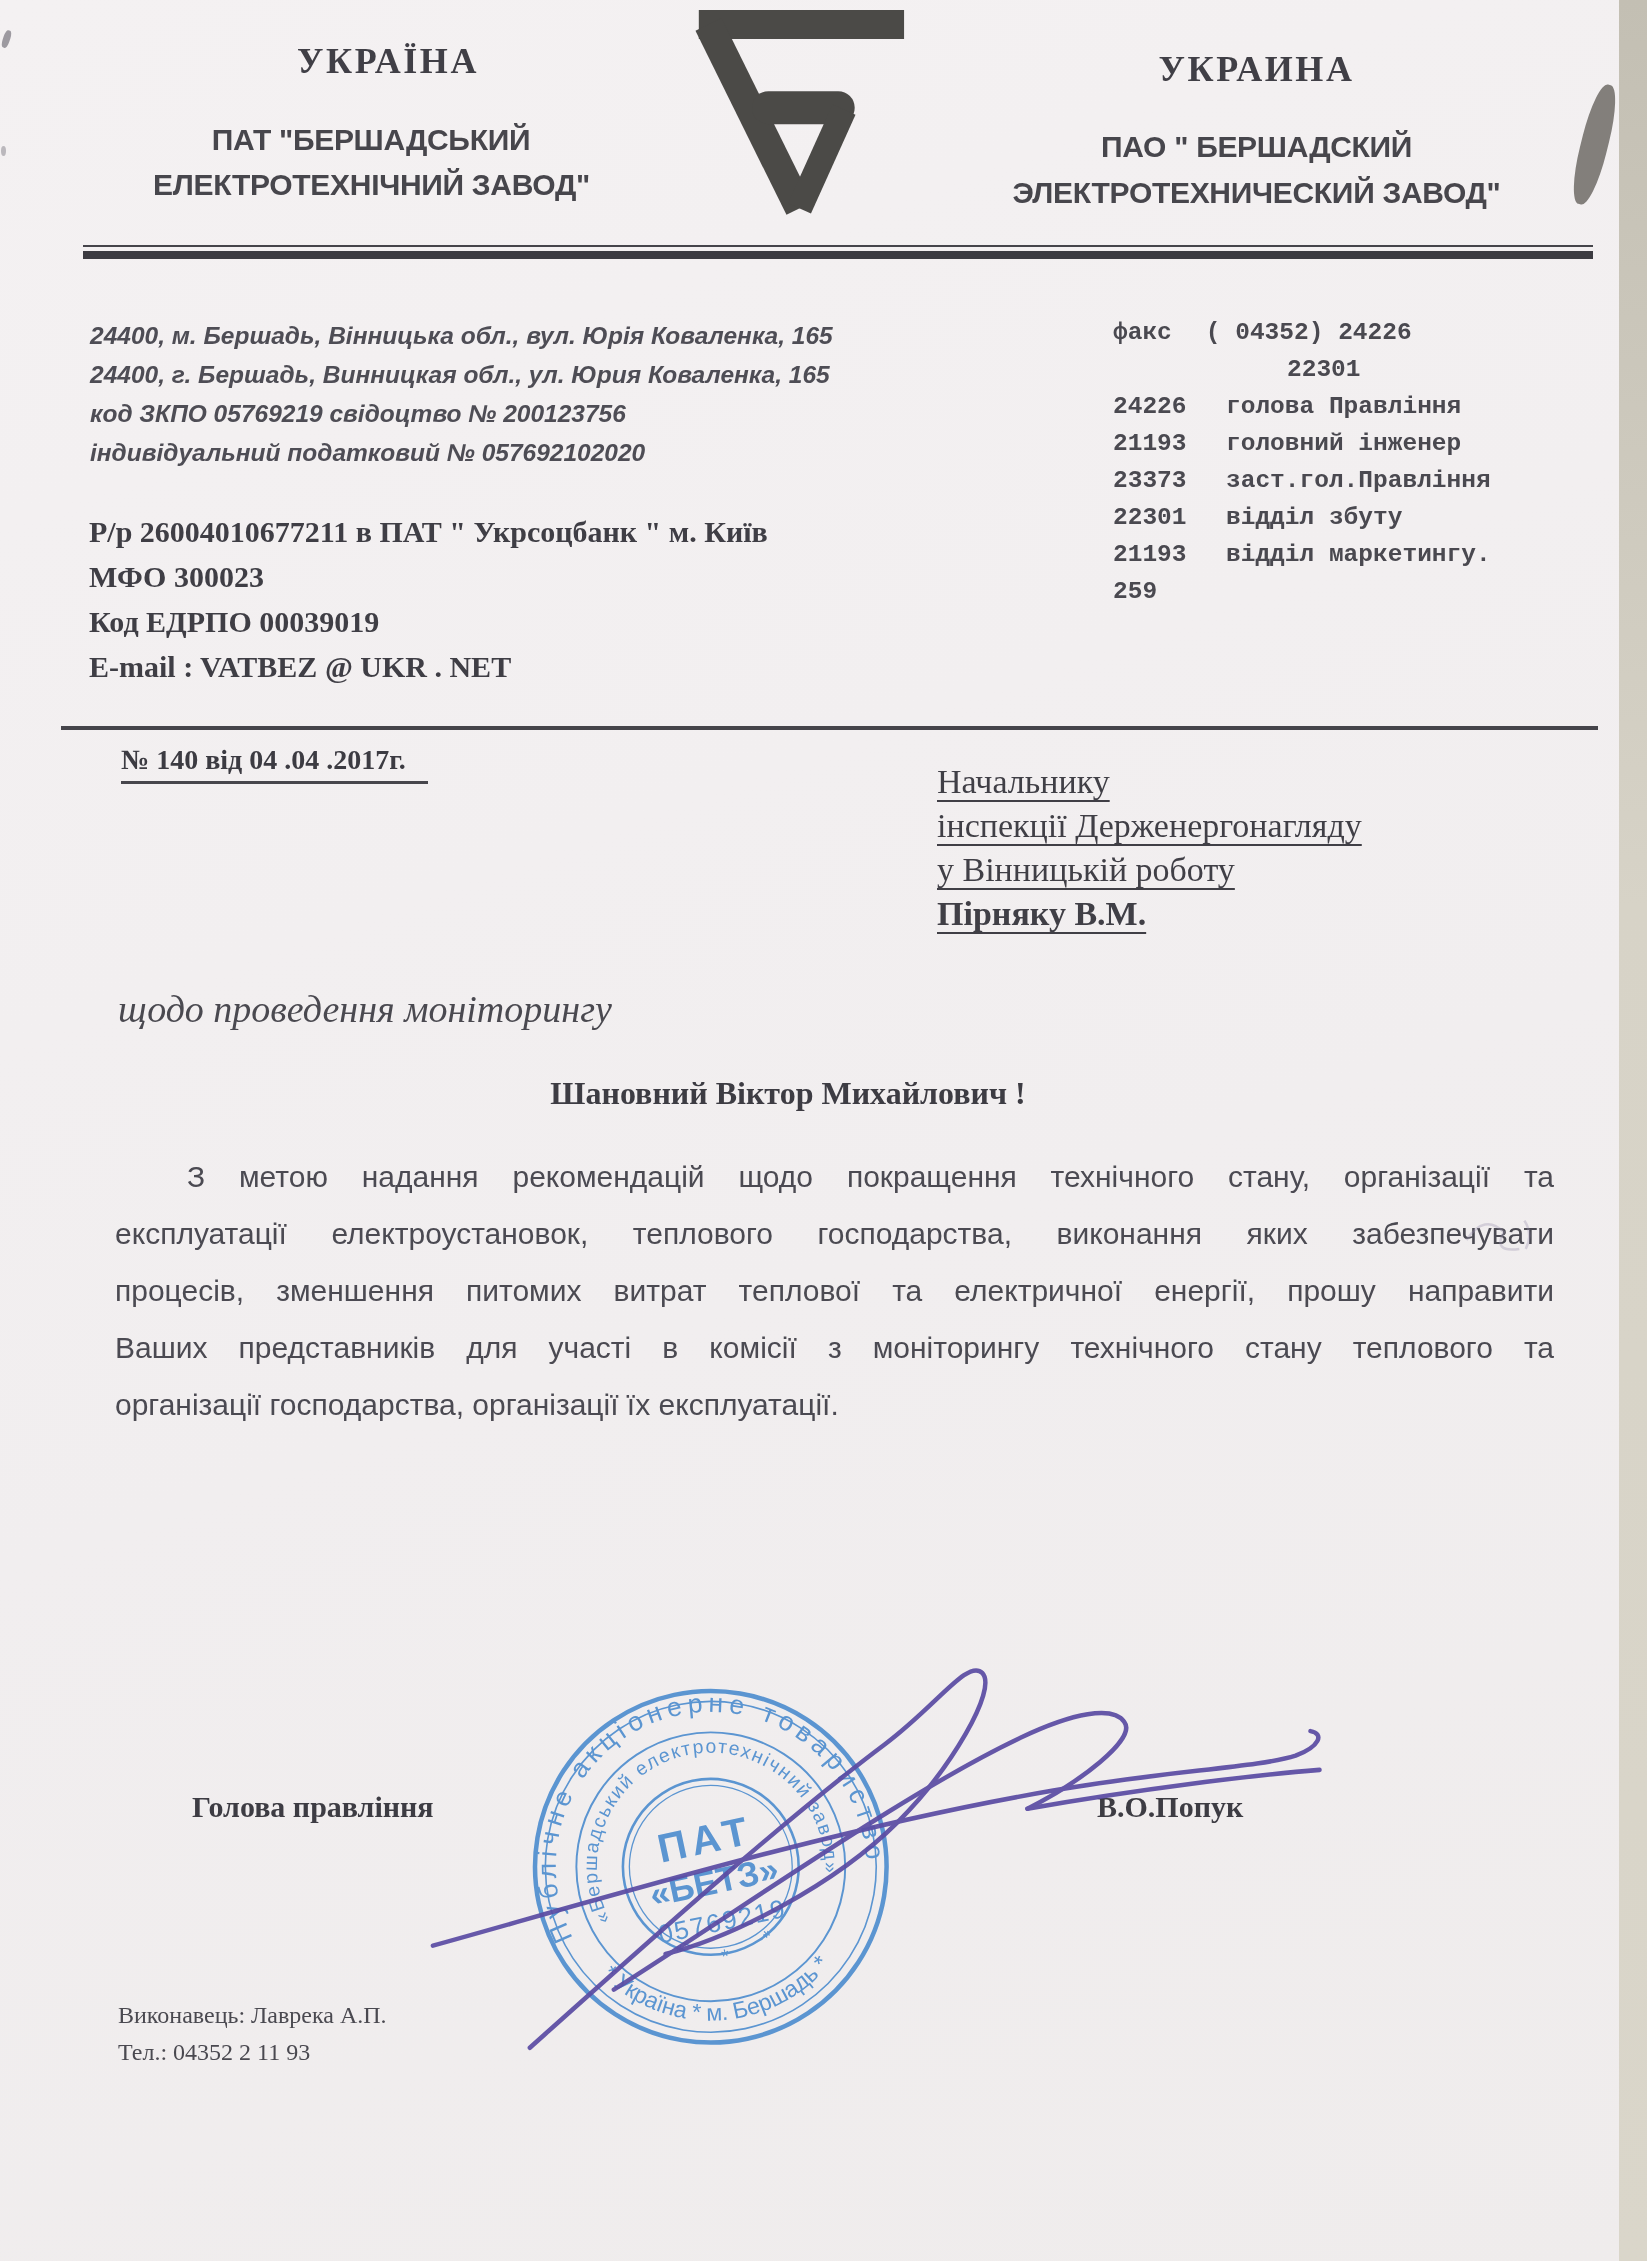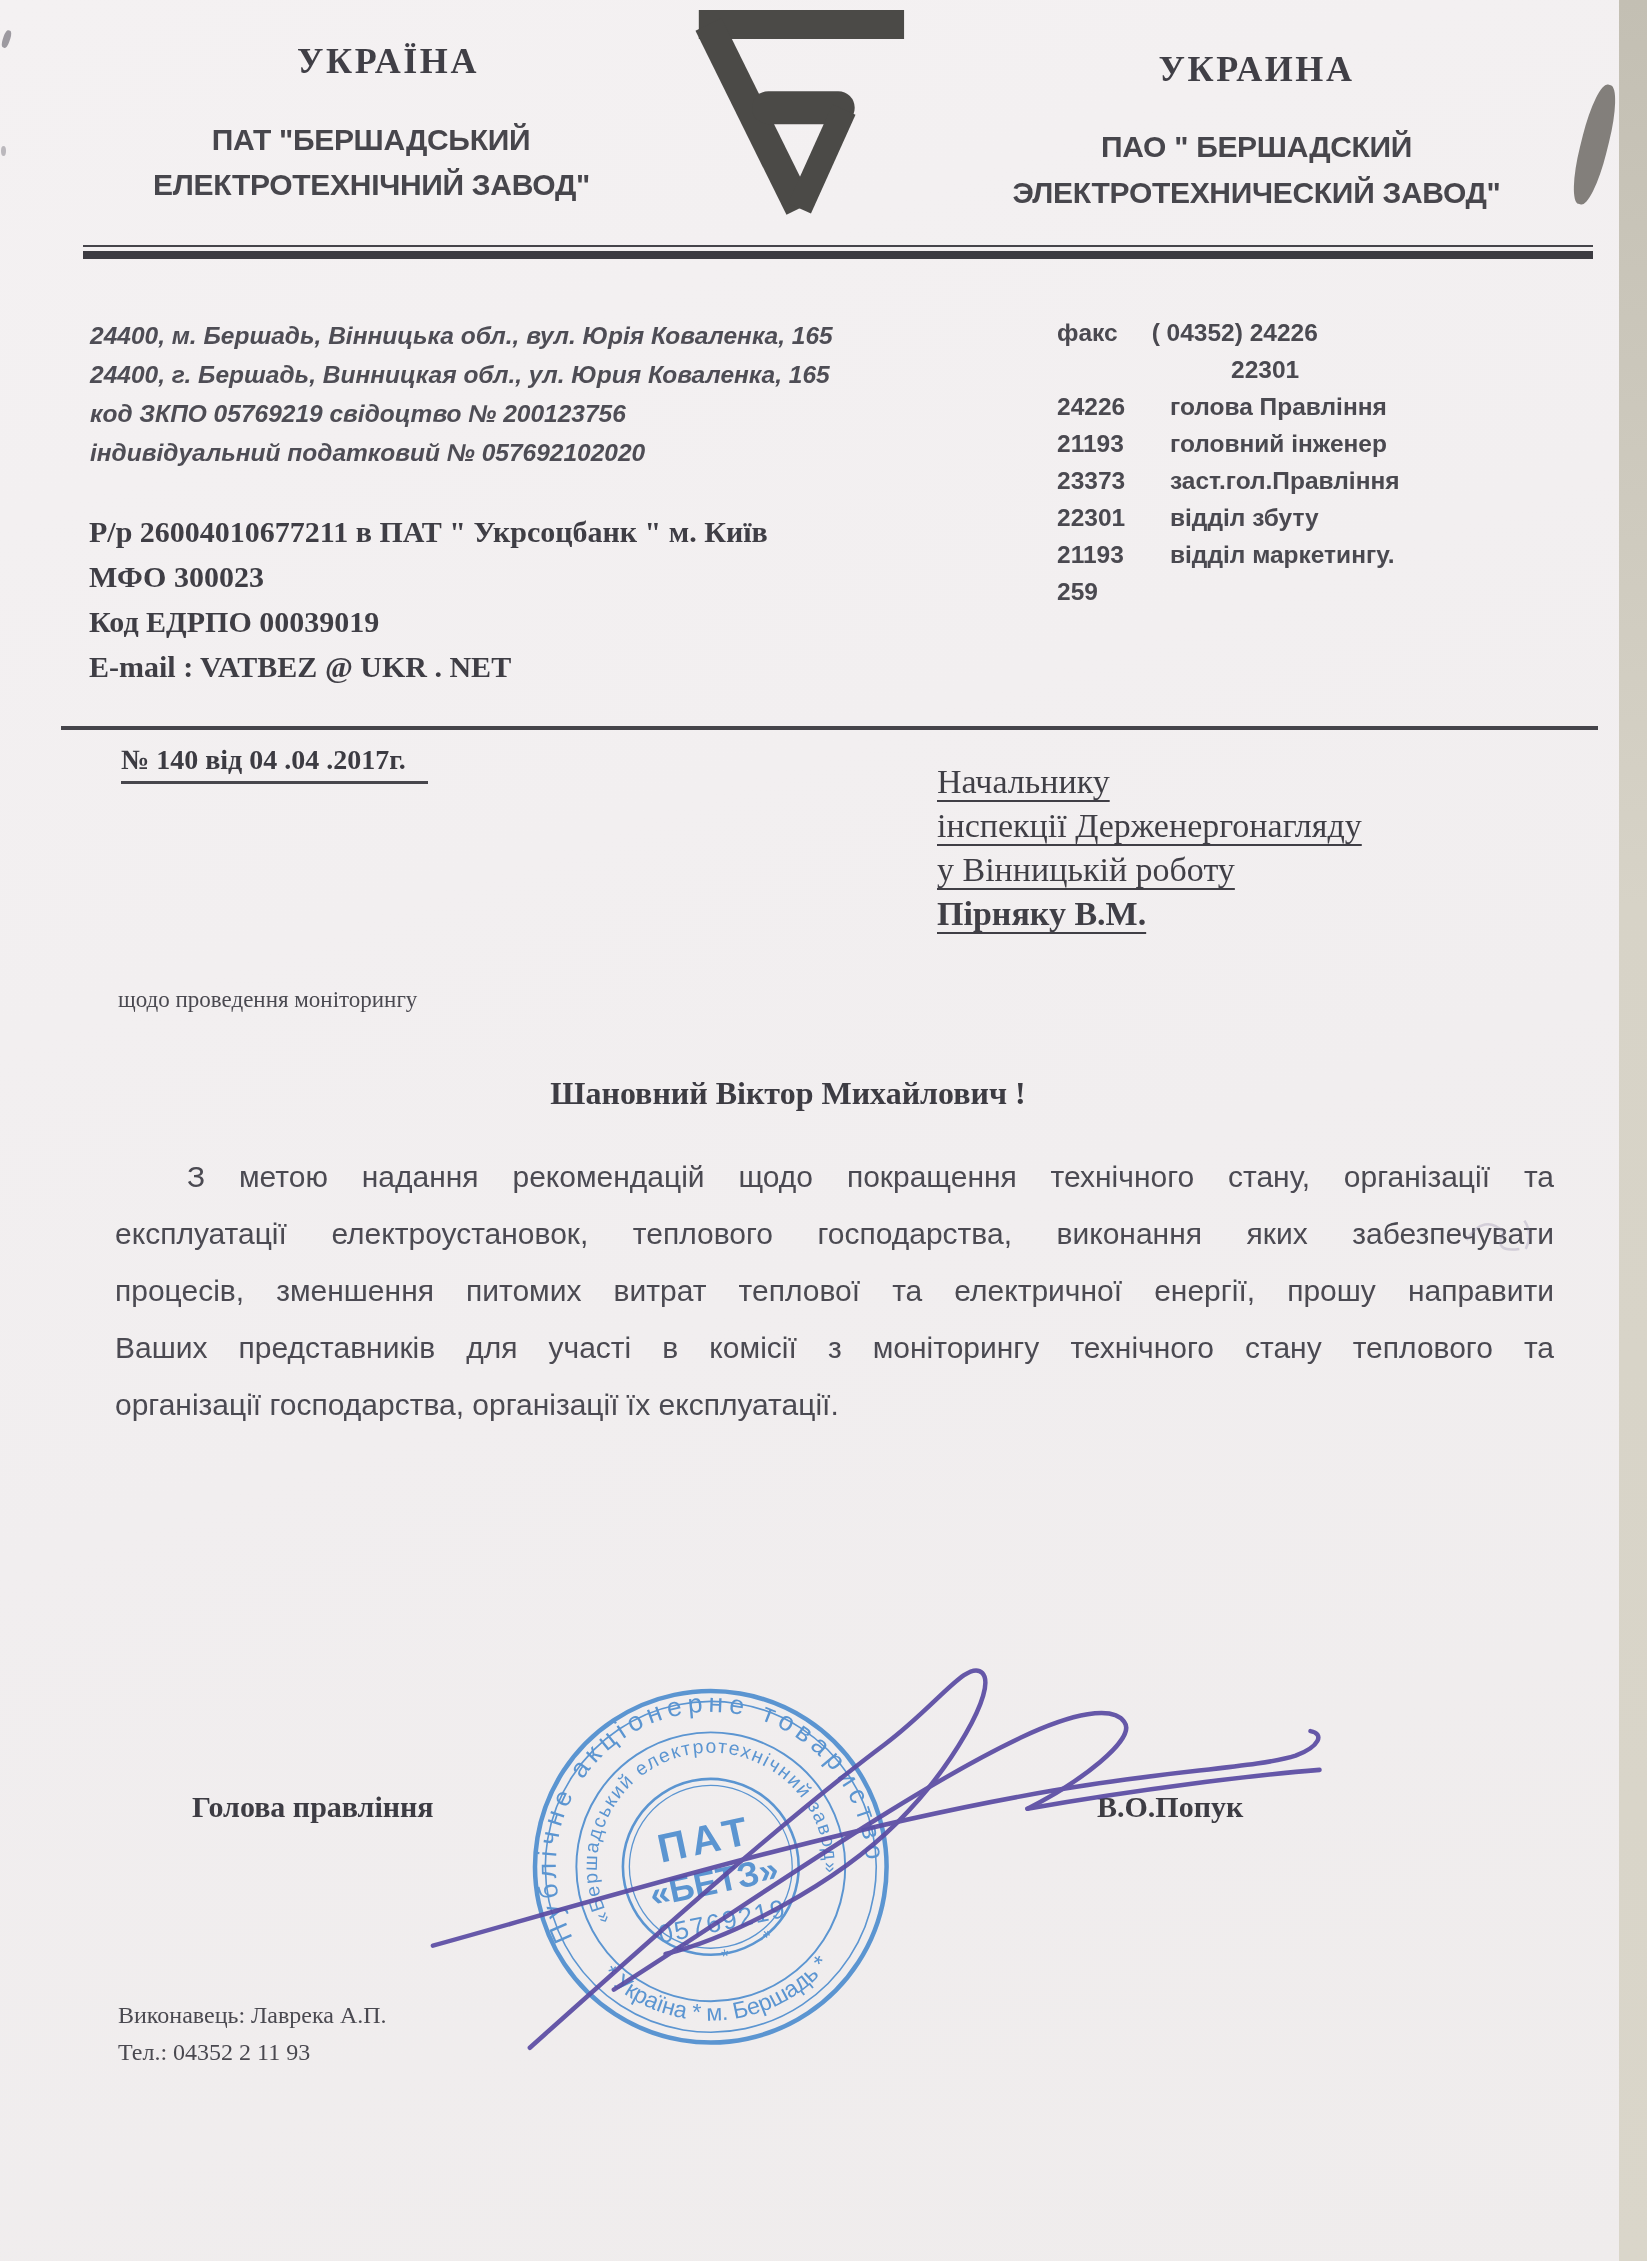--- a/index.html
+++ b/index.html
@@ -24,21 +24,21 @@
   .fax-val{margin-left:34px;}
   .fax2{padding-left:174px;height:37px;}
   
   .bank{font-family:"Liberation Serif",serif;font-weight:bold;font-size:30px;line-height:45px;color:#3f3e45;white-space:nowrap;}
   .refline{font-family:"Liberation Serif",serif;font-weight:bold;font-size:28px;color:#3c3b42;
     border-bottom:3.9px solid #47464c;padding:0 22px 5.2px 0;display:inline-block;white-space:nowrap;}
   
   .addressee{font-family:"Liberation Serif",serif;font-size:34px;line-height:44px;text-align:left;color:#403f46;}
   .addressee .u{text-decoration:underline;text-decoration-thickness:1.9px;text-underline-offset:6.5px;}
   .addressee .nm{font-weight:bold;}
-  .subject{font-family:"Liberation Serif",serif;font-size:23px;color:#4a4950;white-space:nowrap;}
+  .subject{font-family:"Liberation Serif",serif;font-style:italic;font-size:38px;color:#4a4950;white-space:nowrap;}
   .salut{font-family:"Liberation Serif",serif;font-weight:bold;font-size:32px;color:#3d3c43;}
   
   .body-par{font-family:"Liberation Sans",sans-serif;font-size:30px;color:#4b4a52;width:1439px;}
   .bline{height:57px;text-align:justify;text-align-last:justify;}
   .bline.first{text-indent:72px;}
   .bline.last{text-align-last:left;}
   .sigtxt{font-family:"Liberation Serif",serif;font-weight:bold;font-size:30px;color:#3d3c43;white-space:nowrap;}
   .executor{font-family:"Liberation Serif",serif;font-size:24px;line-height:37px;color:#4a4950;white-space:nowrap;}
   
   .edge-strip{left:1619px;top:0;width:28px;height:2261px;background:linear-gradient(180deg,#c3bfb3,#d7d3c7 40%,#dad6ca);}
@@ -72,21 +72,21 @@
   <div class="abs rule" style="left:83px;top:245px;width:1510px;height:1.9px;"></div>
   <div class="abs rule" style="left:83px;top:251px;width:1510px;height:7.8px;background:#3c3b41;"></div>
 
   <div class="abs addr" style="left:90px;top:316px;">
     <div>24400, м. Бершадь, Вінницька обл., вул. Юрія Коваленка, 165</div>
     <div>24400, г. Бершадь, Винницкая обл.,  ул. Юрия Коваленка, 165</div>
     <div>код ЗКПО 05769219 свідоцтво № 200123756</div>
     <div>індивідуальний податковий № 057692102020</div>
   </div>
 
-  <div class="abs contacts" style="left:1057px;top:319px;">
+  <div class="abs contacts" style="left:1113px;top:319px;font-family:Liberation Mono, monospace;">
     <div class="row">
       <span>факс</span>
       <span class="fax-val">( 04352) 24226</span>
     </div>
     <div class="fax2">22301</div>
     <div class="row">
       <span class="num">24226</span>
       <span>голова Правління</span>
     </div>
     <div class="row">

